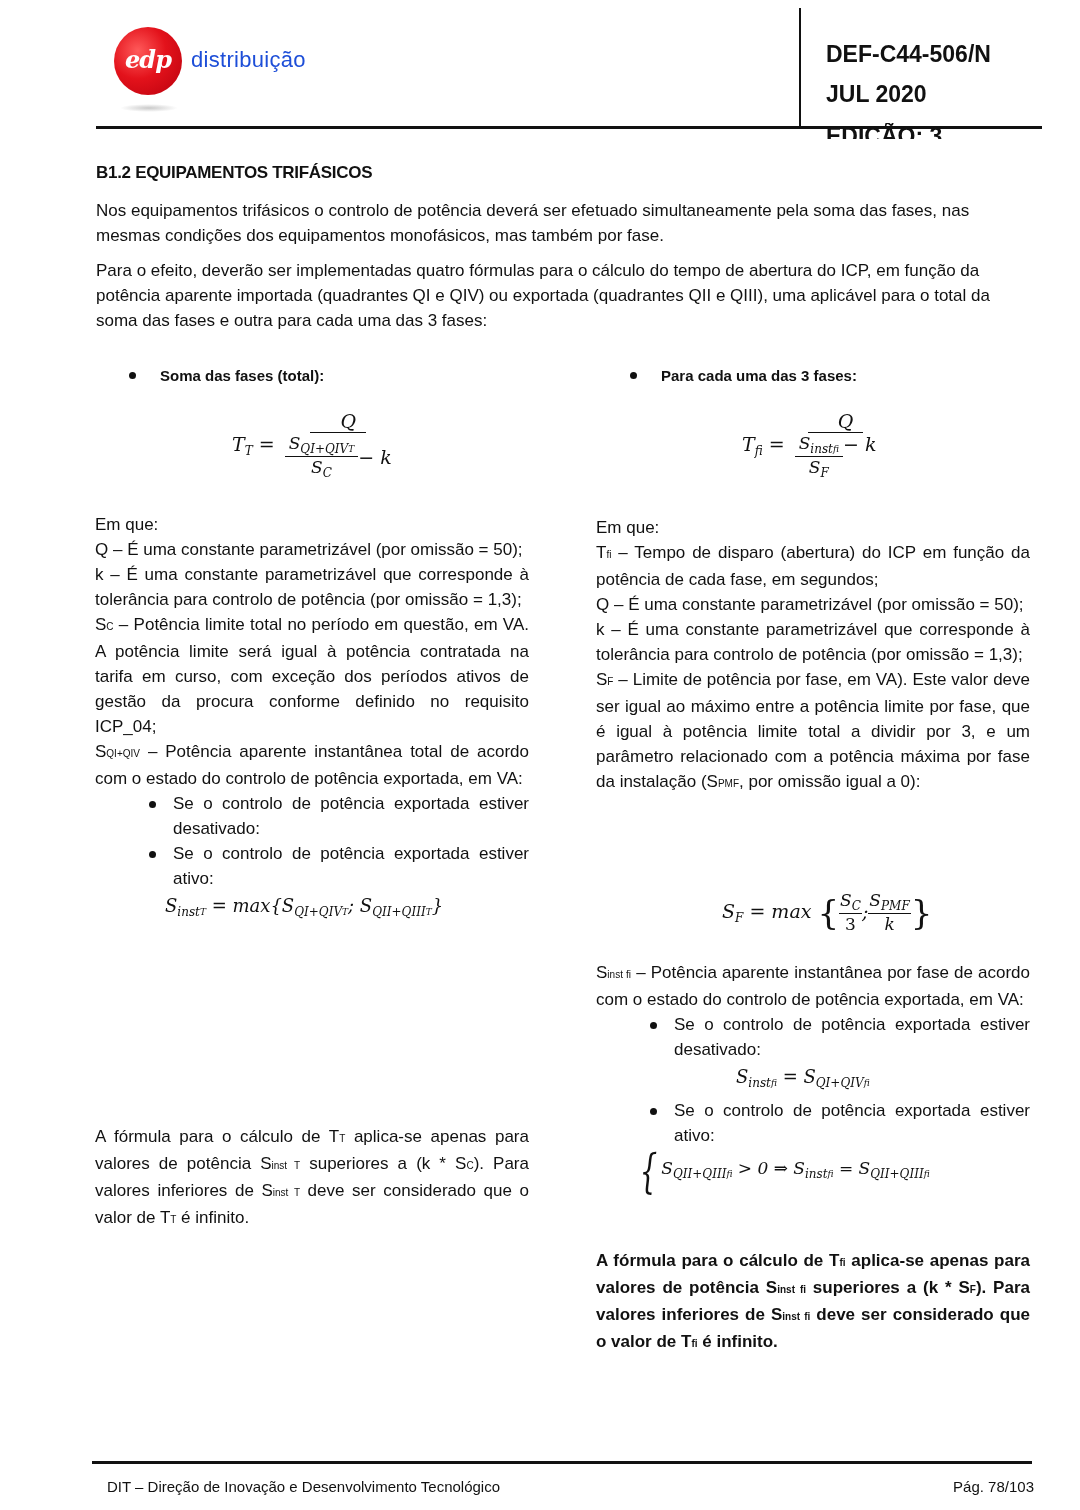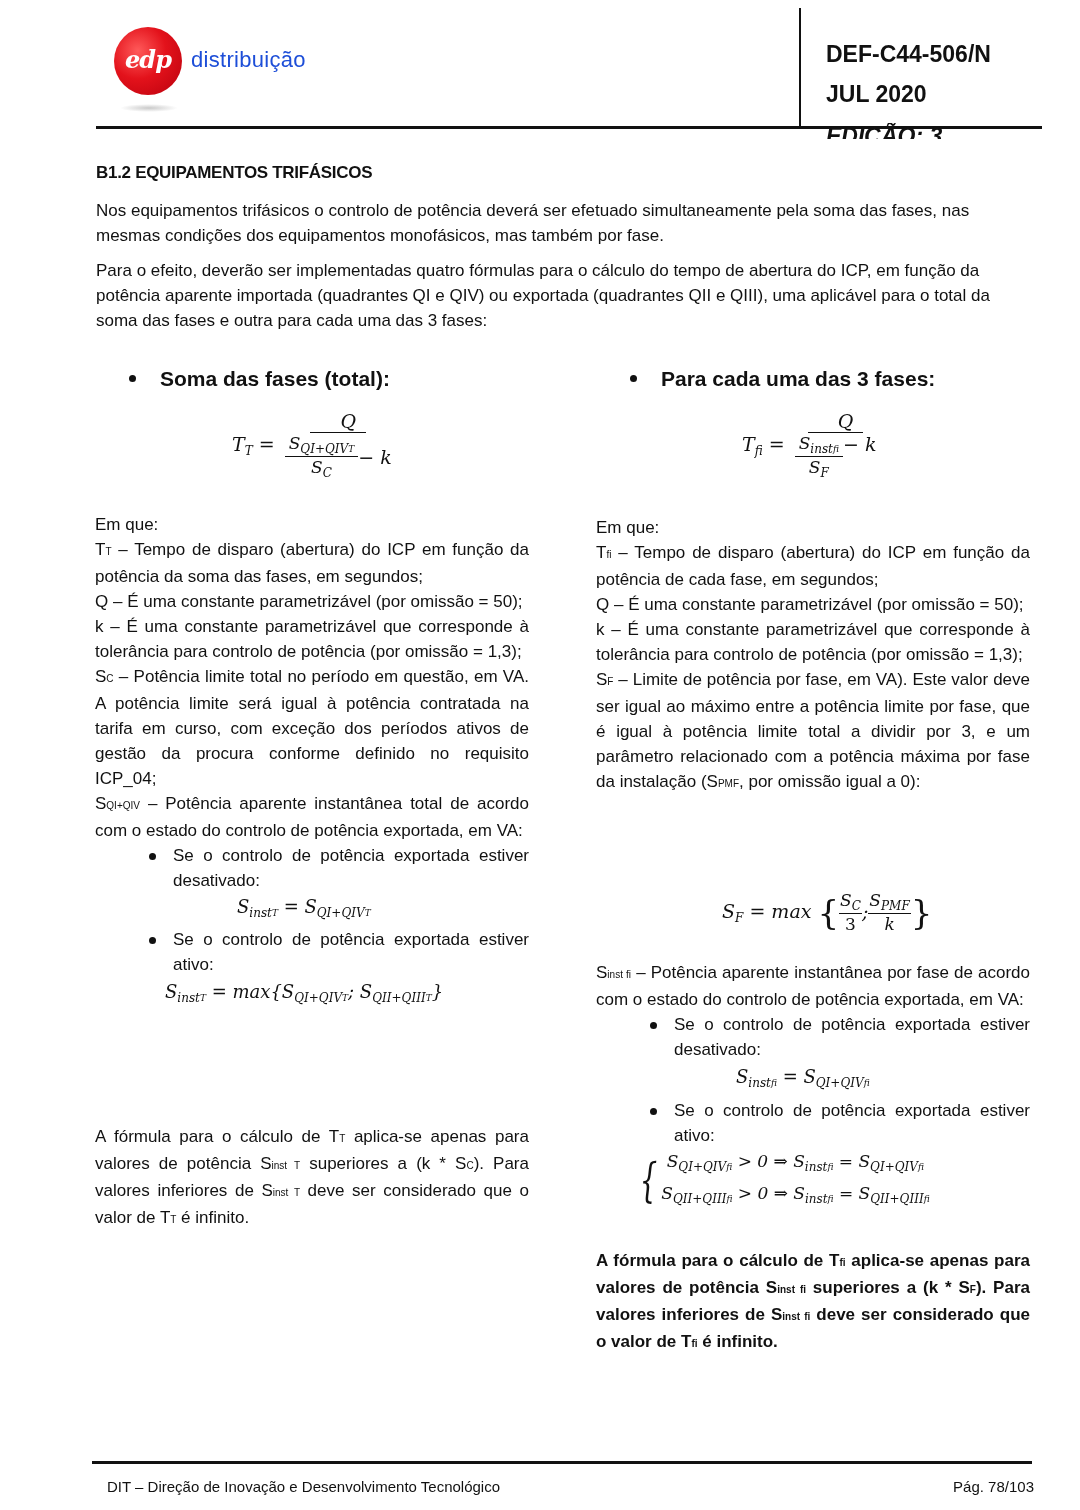--- a/index.html
+++ b/index.html
@@ -13,21 +13,21 @@
     font-family:"DejaVu Serif", serif; font-style:italic; font-weight:bold; font-size:24px; letter-spacing:-1px; }
   .logo-shadow { position:absolute; left:120px; top:104px; width:58px; height:8px; border-radius:50%;
     background: radial-gradient(ellipse at center, #c9c9c9 0%, rgba(255,255,255,0) 70%); }
   .logo-text { position:absolute; left:191px; top:47px; font-size:22px; color:#1d4ed8; letter-spacing:0.3px; }
   .vline { position:absolute; left:799px; top:8px; width:2px; height:120px; background:#111; }
   .hdr-line { position:absolute; left:96px; top:126px; width:946px; height:3px; background:#111; }
   .hdr-meta { position:absolute; left:826px; font-weight:bold; font-size:23px;margin-top:12px; }
   
   .section-title { position:absolute; left:96px; top:163px; font-weight:bold; font-size:17px; letter-spacing:-0.3px; }
   .para { position:absolute; left:96px; width:936px; font-size:17px; line-height:25px; }
-  .bullet-head { position:absolute; font-weight:bold; font-size:21px; }
+  .bullet-head { position:absolute; font-weight:bold; font-size:15px; }
   .bullet-head .dot { display:inline-block; width:7px; height:7px; background:#111; border-radius:50%;
     vertical-align:middle; margin-right:24px; position:relative; top:-2px; }
   .col { position:absolute; width:434px; font-size:17px; line-height:25px; }
   .col p { margin:0; text-align:justify; }
   .sub { font-size:10px; }
   .math { font-family:"DejaVu Serif", serif; font-style:italic; font-size:19px; }
   .math .ms { font-size:12px; vertical-align:-4px; }
   .math .mss { font-size:9px; vertical-align:-3px; }
   .frac { display:inline-flex; flex-direction:column; align-items:center; vertical-align:middle; }
   .frac .num { border-bottom:1.5px solid #111; padding:0 4px; text-align:center; }
@@ -47,21 +47,21 @@
 <div>
   <div class="logo-circle">
       <span>edp</span>
     </div>
   <div class="logo-shadow"></div>
   <div class="logo-text">distribuição</div>
 </div>
 <div class="vline"></div>
 <div class="hdr-meta" style="top:29px">DEF-C44-506/N</div>
 <div class="hdr-meta" style="top:69px">JUL 2020</div>
-<div class="hdr-meta" style="top:111px; text-decoration:underline; height:16px; overflow:hidden;font-style:italic;">EDIÇÃO: 3</div>
+<div class="hdr-meta" style="top:111px; text-decoration:underline; height:16px; overflow:hidden;">EDIÇÃO: 3</div>
 <div class="hdr-line"></div>
 
 <div class="section-title">B1.2 EQUIPAMENTOS TRIFÁSICOS</div>
 <div class="para" style="top:198px">Nos equipamentos trifásicos o controlo de potência deverá ser efetuado simultaneamente pela soma das fases, nas mesmas condições dos equipamentos monofásicos, mas também por fase.</div>
 <div class="para" style="top:258px">Para o efeito, deverão ser implementadas quatro fórmulas para o cálculo do tempo de abertura do ICP, em função da potência aparente importada (quadrantes QI e QIV) ou exportada (quadrantes QII e QIII), uma aplicável para o total da soma das fases e outra para cada uma das 3 fases:</div>
 
 <div class="bullet-head" style="left:129px; top:367px">
   <span class="dot"></span><span>Soma das fases (total):</span>
 </div>
 <div class="abs math" style="left:232px; top:410px;">
@@ -94,32 +94,30 @@
           <span class="den"><span>S</span><span class="ms">F</span></span>
         </span>
         <span>− k</span>
       </span>
     </span>
   </span>
 </div>
 
 <div class="col" style="left:95px; top:512px;">
   <p>Em que:</p>
-  <p><span>T</span><span class="sub">T</span><span> – Tempo de disparo (abertura) do ICP em função da potência da soma das fases, em segundos;</span></p>
   <p><span>Q</span><span> – É uma constante parametrizável (por omissão = 50);</span></p>
   <p><span>k</span><span> – É uma constante parametrizável que corresponde à tolerância para controlo de potência (por omissão = 1,3);</span></p>
   <p><span>S</span><span class="sub">C</span><span> – Potência limite total no período em questão, em VA. A potência limite será igual à potência contratada na tarifa em curso, com exceção dos períodos ativos de gestão da procura conforme definido no requisito ICP_04;</span></p>
   <p><span>S</span><span class="sub">QI+QIV</span><span> – Potência aparente instantânea total de acordo com o estado do controlo de potência exportada, em VA:</span></p>
   <ul class="inner-list" style="margin-left:52px;">
     <li>
         <span class="bd"></span>
         <p>Se o controlo de potência exportada estiver desativado:</p>
       </li>
   </ul>
-  <div class="math" style="margin-left:142px; font-size:18px; line-height:28px;">S<span class="ms">inst</span><span class="mss">T</span> = S<span class="ms">QI+QIV</span><span class="mss">T</span></div>
   <ul class="inner-list" style="margin-left:52px;">
     <li>
         <span class="bd"></span>
         <p>Se o controlo de potência exportada estiver ativo:</p>
       </li>
   </ul>
   <div class="math" style="margin-left:70px; font-size:18px; line-height:30px;">S<span class="ms">inst</span><span class="mss">T</span> = max{S<span class="ms">QI+QIV</span><span class="mss">T</span>; S<span class="ms">QII+QIII</span><span class="mss">T</span>}</div>
 </div>
 
 <div class="col" style="left:95px; top:1124px;">
@@ -162,21 +160,20 @@
   <div class="math" style="margin-left:140px; font-size:18px; line-height:30px;">S<span class="ms">inst</span><span class="mss">fi</span> = S<span class="ms">QI+QIV</span><span class="mss">fi</span></div>
   <ul class="inner-list" style="margin-left:52px;">
     <li>
         <span class="bd"></span>
         <p>Se o controlo de potência exportada estiver ativo:</p>
       </li>
   </ul>
   <div class="brace-sys math" style="margin-left:38px; font-size:17px; line-height:26px;">
     <span class="br">{</span>
     <span>
-      <div>&nbsp;S<span class="ms">QI+QIV</span><span class="mss">fi</span> &gt; 0 ⇒ S<span class="ms">inst</span><span class="mss">fi</span> = S<span class="ms">QI+QIV</span><span class="mss">fi</span></div>
       <div>S<span class="ms">QII+QIII</span><span class="mss">fi</span> &gt; 0 ⇒ S<span class="ms">inst</span><span class="mss">fi</span> = S<span class="ms">QII+QIII</span><span class="mss">fi</span></div>
     </span>
   </div>
 </div>
 
 <div class="col" style="left:596px; top:1248px;font-weight:bold;">
   <p><span>A fórmula para o cálculo de T</span><span class="sub">fi</span><span> aplica-se apenas para valores de potência S</span><span class="sub">inst fi</span><span> superiores a (k * S</span><span class="sub">F</span><span>). Para valores inferiores de S</span><span class="sub">inst fi</span><span> deve ser considerado que o valor de T</span><span class="sub">fi</span><span> é infinito.</span></p>
 </div>
 
 <div class="ftr-line"></div>

